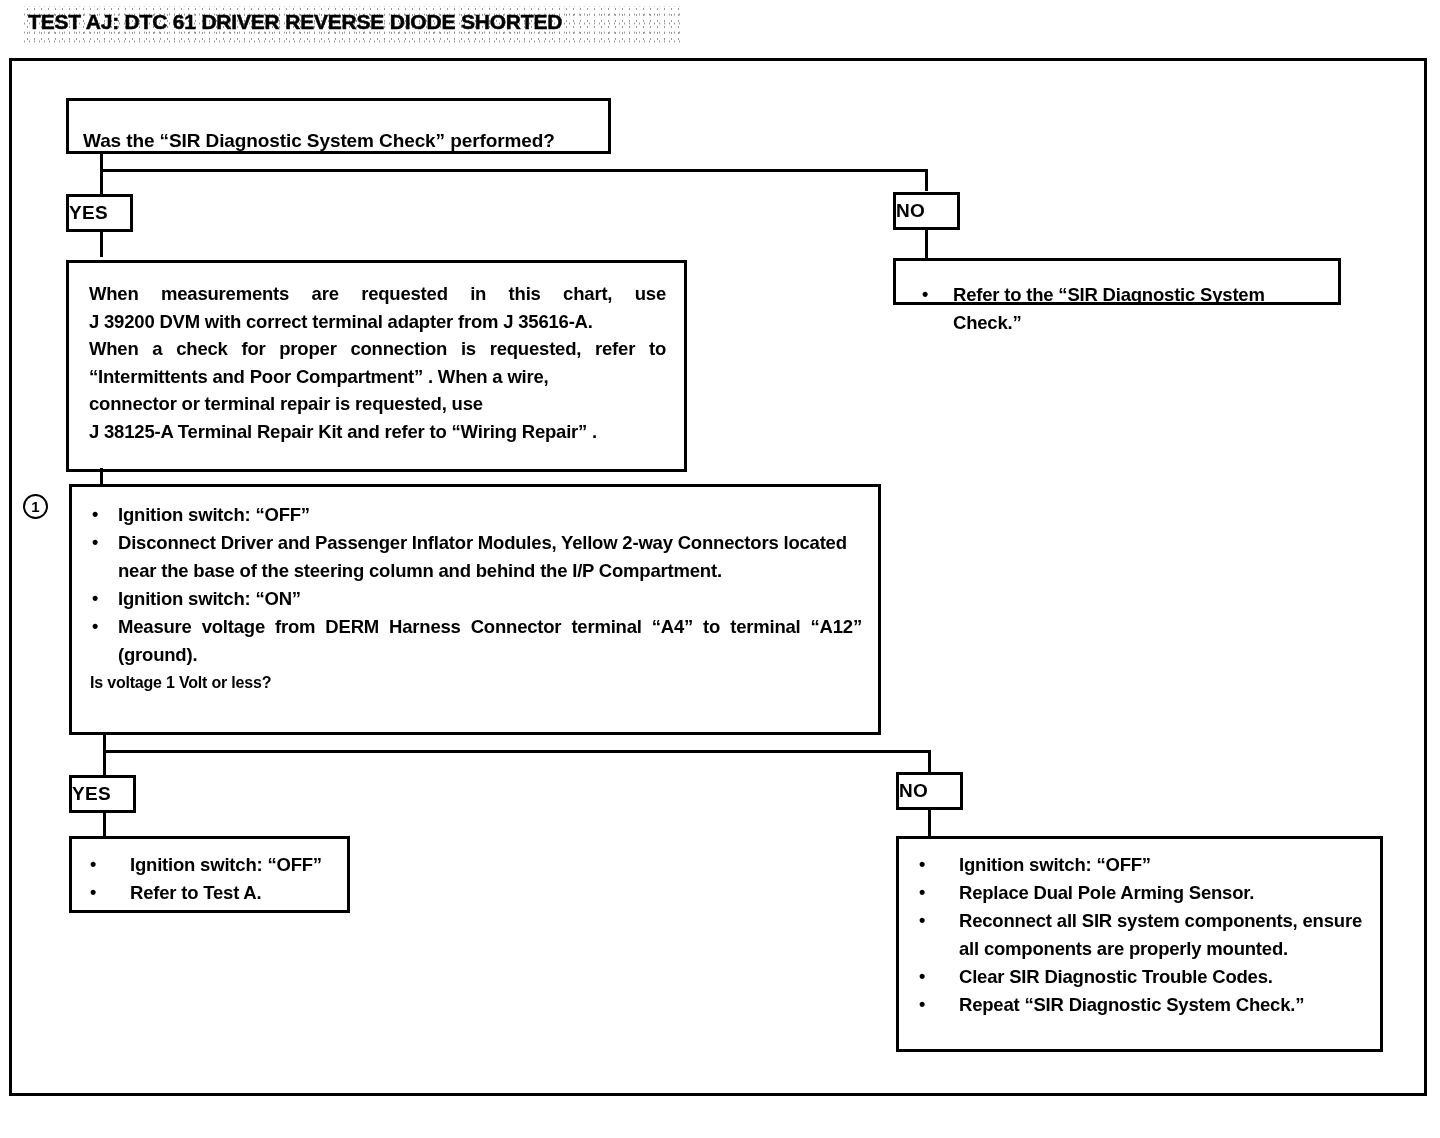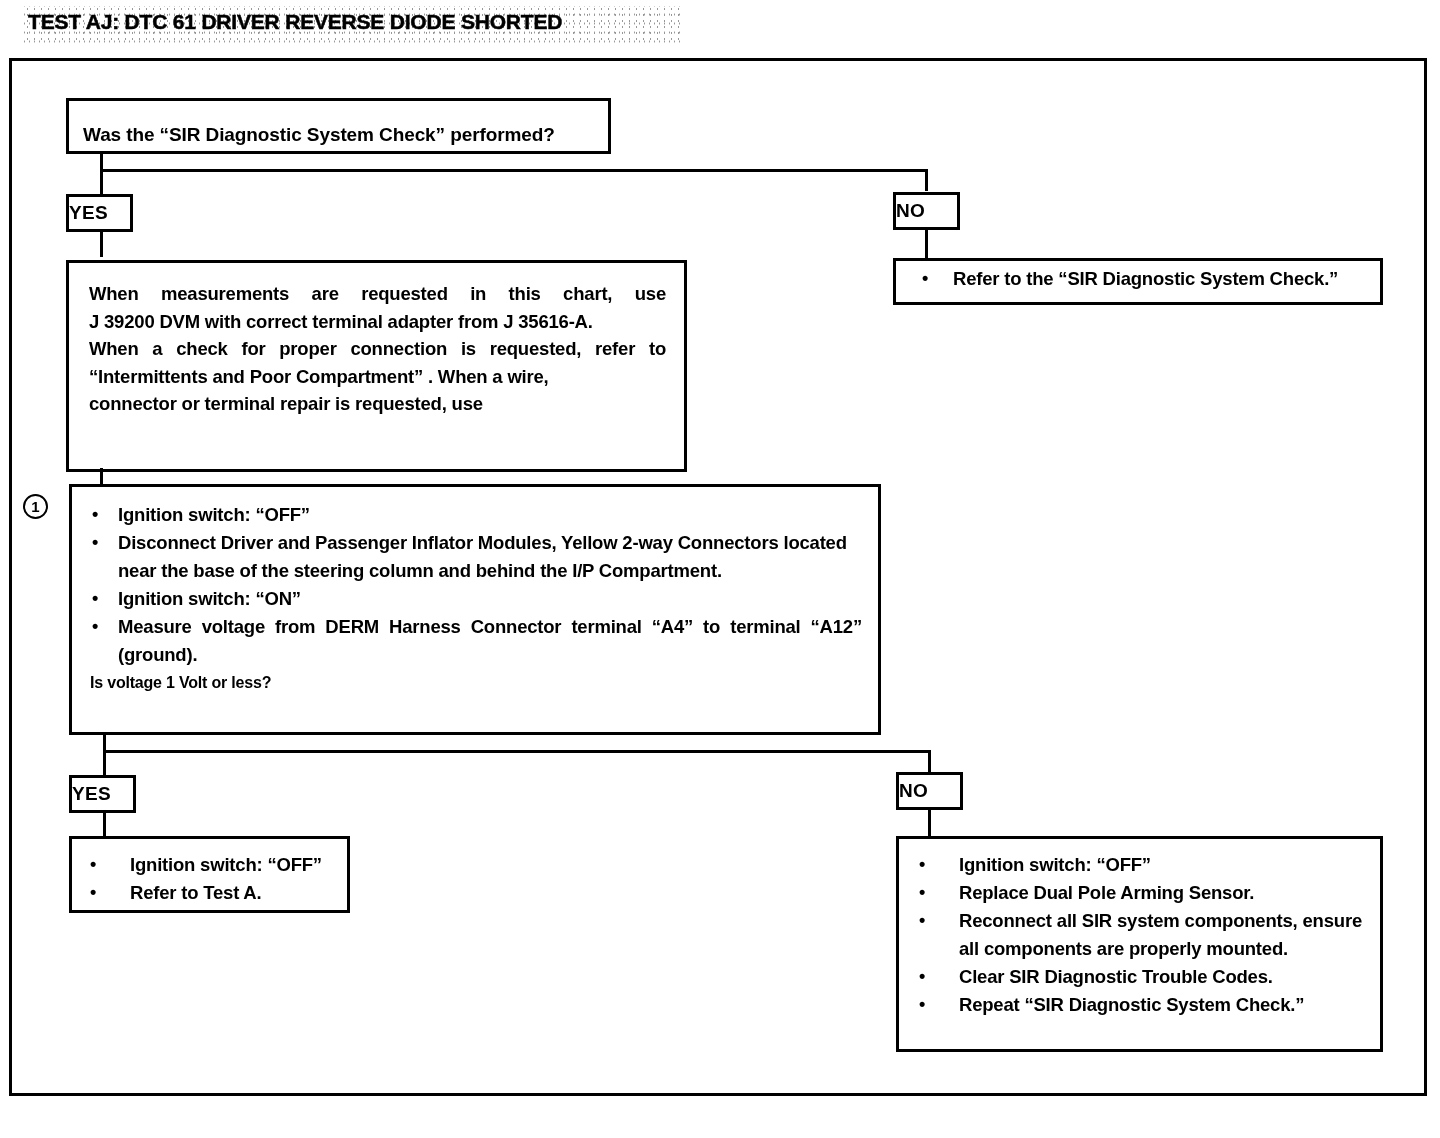--- a/index.html
+++ b/index.html
@@ -155,43 +155,44 @@
 <body>
 
 <div id="title-band">
   <div id="title-speckle"></div>
   <div id="title-text">TEST AJ:  DTC 61 DRIVER REVERSE DIODE SHORTED</div>
 </div>
 
 <div id="frame"></div>
 
 <div class="node" style="left:66px; top:98px; width:545px; height:56px;">
-  <div class="qtext" style="left:14px; top:23px;">Was the “SIR Diagnostic System Check” performed?</div>
+  <div class="qtext" style="left:14px; top:29px;">Was the “SIR Diagnostic System Check” performed?</div>
 </div>
 
 <div class="vline" style="left:100px; top:154px; height:18px;"></div>
 <div class="hline" style="left:100px; top:169px; width:828px;"></div>
 <div class="vline" style="left:100px; top:169px; height:25px;"></div>
 <div class="vline" style="left:925px; top:169px; height:22px;"></div>
 
 <div class="tagbox" style="left:66px; top:194px; width:67px; height:38px;">YES</div>
 <div class="tagbox" style="left:893px; top:192px; width:67px; height:38px;">NO</div>
 
 <div class="vline" style="left:100px; top:232px; height:25px;"></div>
 <div class="vline" style="left:925px; top:230px; height:28px;"></div>
 
 <div class="node" style="left:66px; top:260px; width:621px; height:212px; padding:17px 18px 0 20px;">
   <p class="para" style="text-align:justify; text-align-last:justify;">When measurements are requested in this chart, use</p>
   <p class="para">J 39200 DVM with correct terminal adapter from J 35616-A.</p>
   <p class="para" style="text-align:justify; text-align-last:justify;">When a check for proper connection is requested, refer to</p>
   <p class="para">“Intermittents and Poor Compartment” . When a  wire,</p>
   <p class="para"> connector  or  terminal  repair  is  requested,  use</p>
-</div>
-
-<div class="node" style="left:893px; top:258px; width:490px; height:47px; padding:4px 10px 0 20px;">
+  <p class="para">J 38125-A Terminal Repair Kit and refer to “Wiring Repair” .</p>
+</div>
+
+<div class="node" style="left:893px; top:258px; width:448px; height:47px; padding:20px 10px 0 20px;">
   <ul class="bullets">
     <li style="padding-left:37px;">Refer to the “SIR Diagnostic System Check.”</li>
   </ul>
 </div>
 
 <div class="vline" style="left:100px; top:468px; height:17px;"></div>
 
 <div class="circlenum" style="left:23px; top:494px;">1</div>
 
 <div class="node" style="left:69px; top:484px; width:812px; height:251px; padding:14px 16px 0 14px;">

